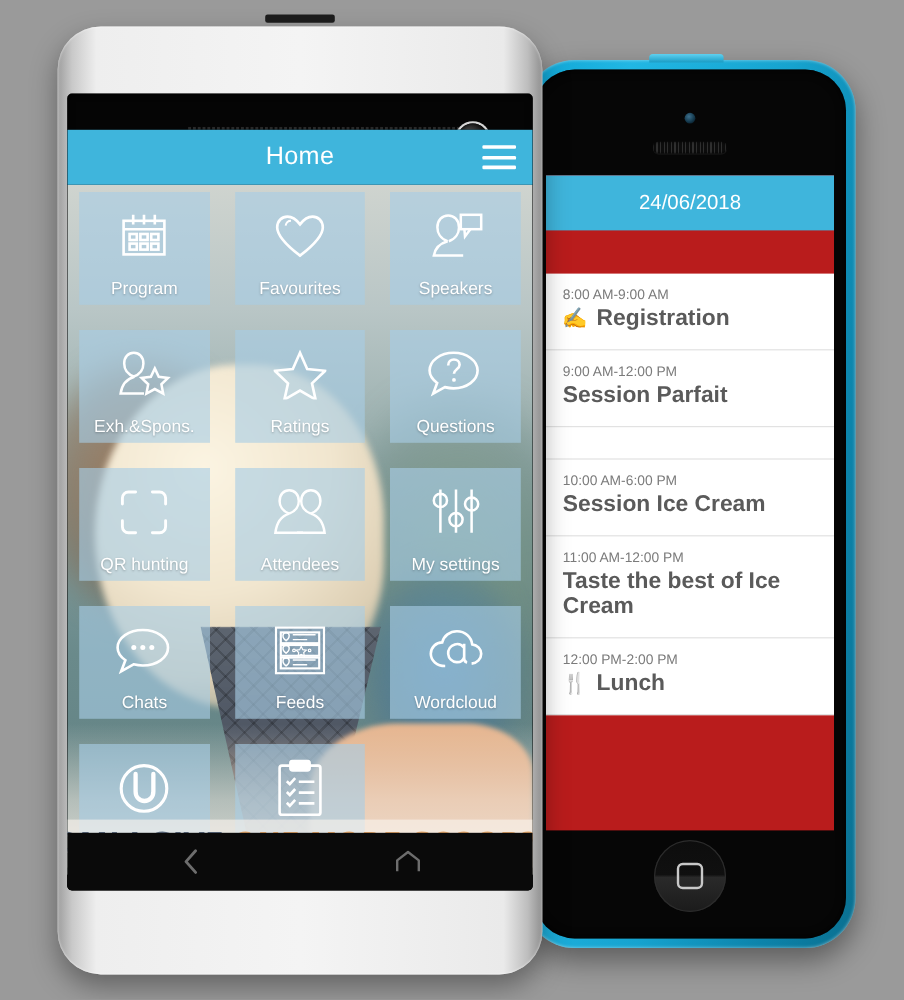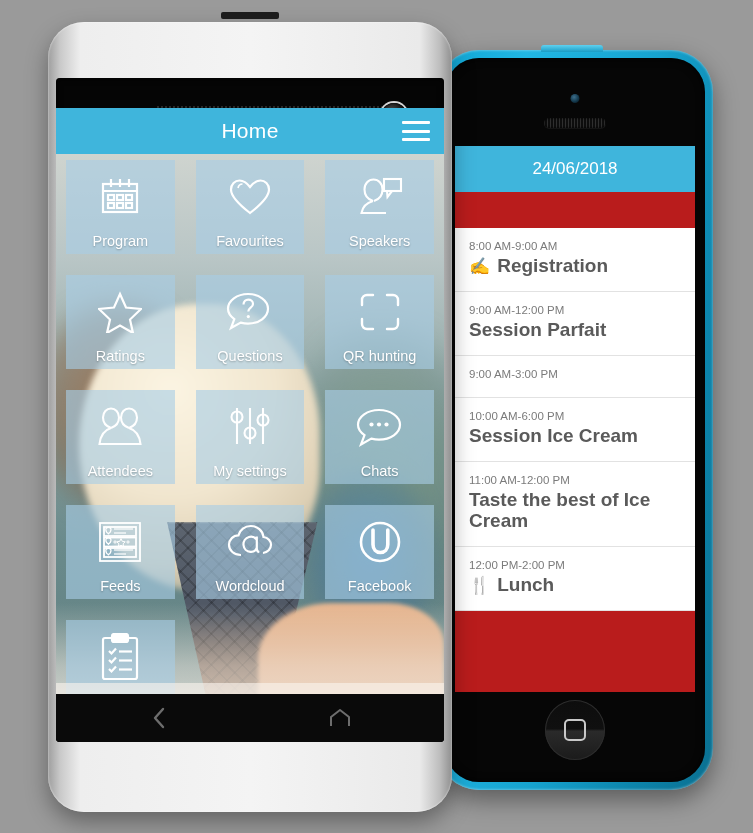--- a/index.html
+++ b/index.html
@@ -319,20 +319,30 @@
               <svg width="48" height="42" viewBox="0 0 48 42" fill="none" stroke="#fff" stroke-width="2.1">
                 <path d="M17 25 C11 23 8.5 18 8.5 13.5 C8.5 7.5 12.5 3.5 17.5 3.5 C22.5 3.5 26.5 7.5 26.5 13.5 C26.5 18 24 23 18 25"></path>
                 <path d="M17 25 C10 27 6.5 31 5.5 37 L30 37"></path>
                 <rect x="28" y="3" width="17" height="12"></rect>
                 <path d="M31 15 L31.5 21 L36 15"></path>
               </svg>
             </div>
             <div class="tile-label">Speakers</div>
           </div>
 
+          <div class="tile">
+            <div class="tile-icon">
+              <svg width="48" height="42" viewBox="0 0 48 42" fill="none" stroke="#fff" stroke-width="2.1">
+                <path d="M16 23 C10 21 7.5 16.5 7.5 12 C7.5 6.5 11 3 15.5 3 C20 3 23.5 6.5 23.5 12 C23.5 16.5 21 21 15 23"></path>
+                <path d="M16 23 C9 25 5.5 30 4.5 37 L24 37"></path>
+                <path d="M33 16 L36.3 23 L44 24 L38.5 29.2 L40 37 L33 33.2 L26 37 L27.5 29.2 L22 24 L29.7 23 Z"></path>
+              </svg>
+            </div>
+            <div class="tile-label">Exh.&amp;Spons.</div>
+          </div>
 
 
           <div class="tile">
             <div class="tile-icon">
               <svg width="44" height="42" viewBox="0 0 44 42" fill="none" stroke="#fff" stroke-width="2.2">
                 <path d="M22 3 L28 16.5 L43 18 L32 28.5 L35 42 L22 34.5 L9 42 L12 28.5 L1 18 L16 16.5 Z"></path>
               </svg>
             </div>
             <div class="tile-label">Ratings</div>
           </div>
@@ -500,21 +510,20 @@
         </div>
 
         <div class="agenda-item">
           <div class="agenda-time">9:00 AM-12:00 PM</div>
           <div class="agenda-title">
             <span>Session Parfait</span>
           </div>
         </div>
 
         <div class="agenda-item">
-          <div class="agenda-time">9:00 AM-3:00 PM</div>
         </div>
 
         <div class="agenda-item">
           <div class="agenda-time">10:00 AM-6:00 PM</div>
           <div class="agenda-title">
             <span>Session Ice Cream</span>
           </div>
         </div>
 
         <div class="agenda-item">

